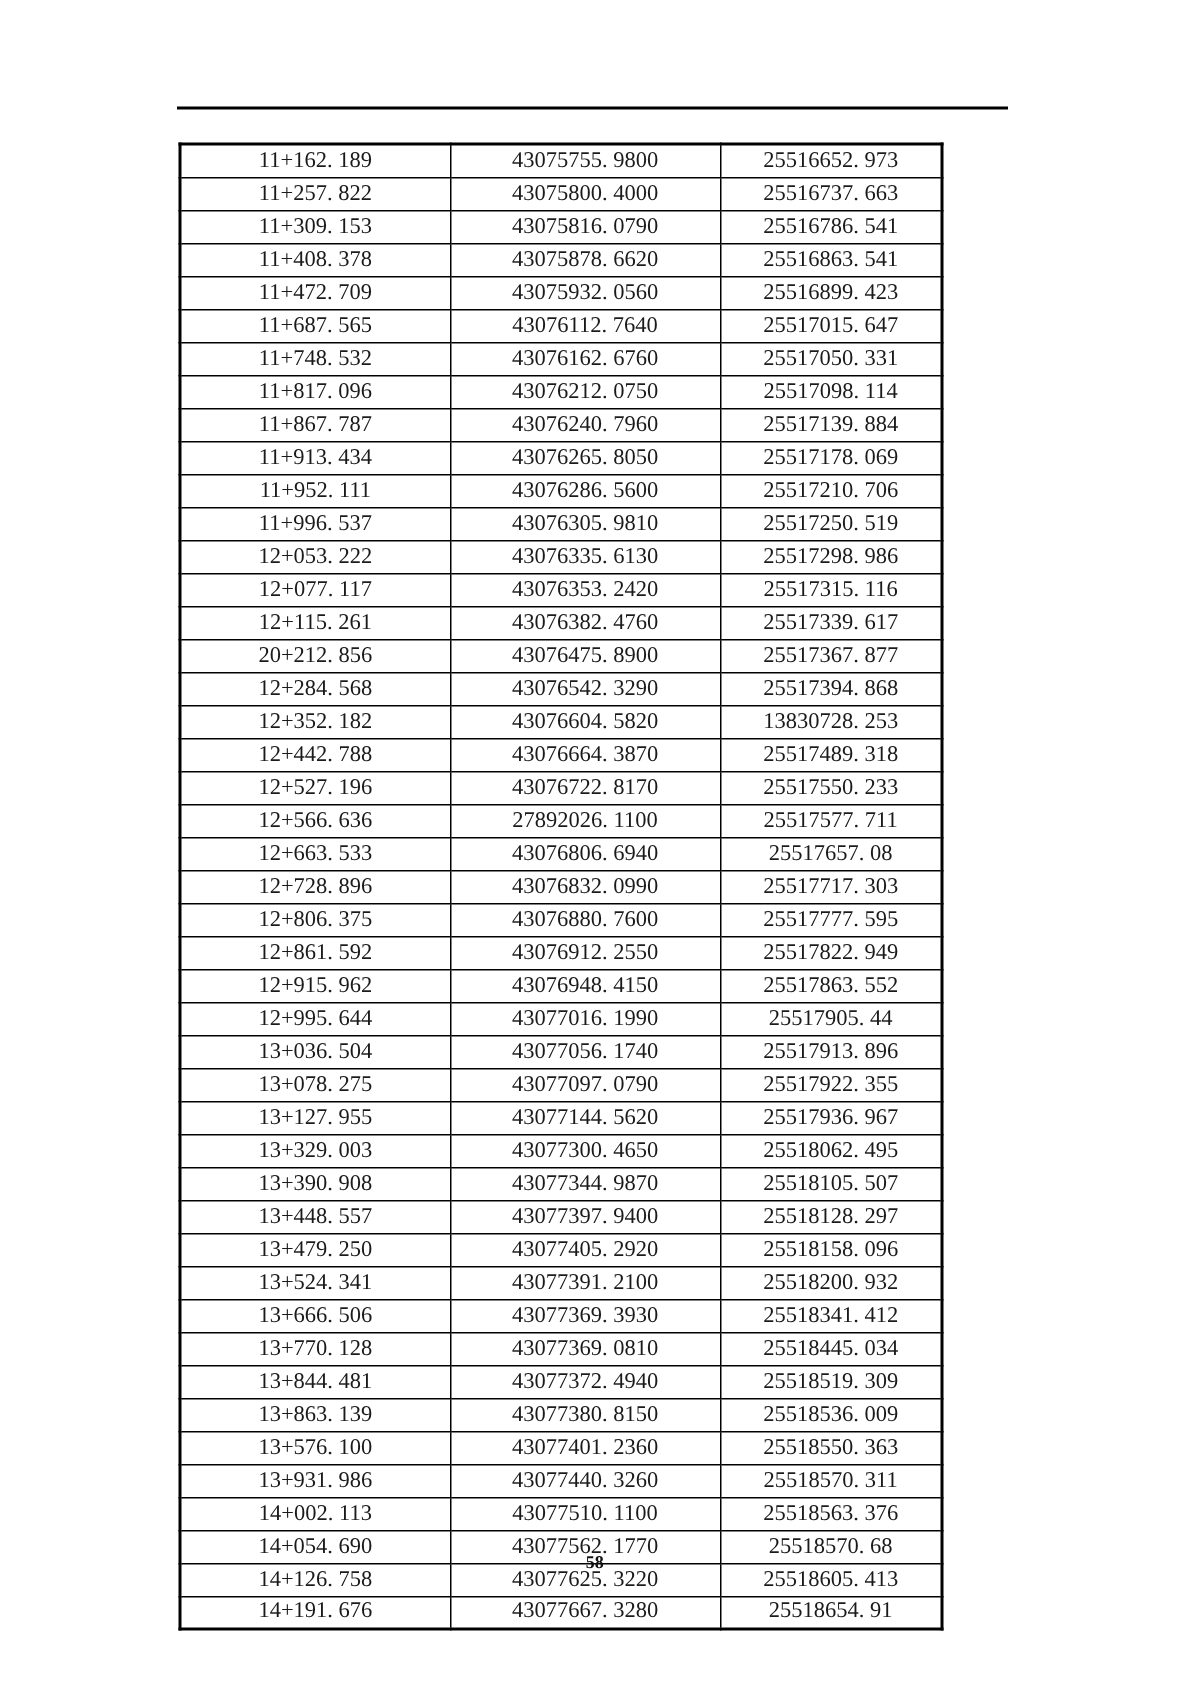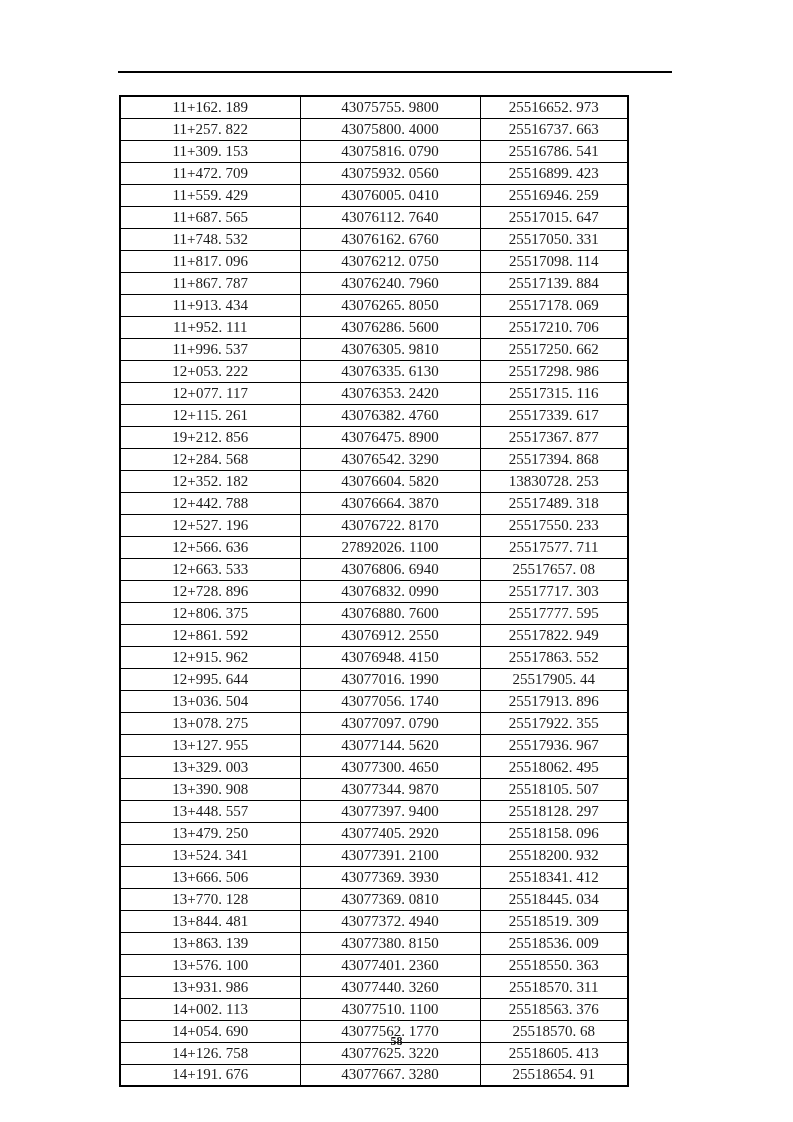--- a/index.html
+++ b/index.html
@@ -89,30 +89,30 @@
           <td>11+257. 822</td>
           <td>43075800. 4000</td>
           <td>25516737. 663</td>
         </tr>
         <tr>
           <td>11+309. 153</td>
           <td>43075816. 0790</td>
           <td>25516786. 541</td>
         </tr>
         <tr>
+          <td>11+408. 378</td>
+          <td>43075878. 6620</td>
+          <td>25516863. 541</td>
+        </tr>
+        <tr>
           <td>11+472. 709</td>
           <td>43075932. 0560</td>
           <td>25516899. 423</td>
         </tr>
         <tr>
-          <td>11+559. 429</td>
-          <td>43076005. 0410</td>
-          <td>25516946. 259</td>
-        </tr>
-        <tr>
           <td>11+687. 565</td>
           <td>43076112. 7640</td>
           <td>25517015. 647</td>
         </tr>
         <tr>
           <td>11+748. 532</td>
           <td>43076162. 6760</td>
           <td>25517050. 331</td>
         </tr>
         <tr>
@@ -131,39 +131,39 @@
           <td>25517178. 069</td>
         </tr>
         <tr>
           <td>11+952. 111</td>
           <td>43076286. 5600</td>
           <td>25517210. 706</td>
         </tr>
         <tr>
           <td>11+996. 537</td>
           <td>43076305. 9810</td>
-          <td>25517250. 662</td>
+          <td>25517250. 519</td>
         </tr>
         <tr>
           <td>12+053. 222</td>
           <td>43076335. 6130</td>
           <td>25517298. 986</td>
         </tr>
         <tr>
           <td>12+077. 117</td>
           <td>43076353. 2420</td>
           <td>25517315. 116</td>
         </tr>
         <tr>
           <td>12+115. 261</td>
           <td>43076382. 4760</td>
           <td>25517339. 617</td>
         </tr>
         <tr>
-          <td>19+212. 856</td>
+          <td>20+212. 856</td>
           <td>43076475. 8900</td>
           <td>25517367. 877</td>
         </tr>
         <tr>
           <td>12+284. 568</td>
           <td>43076542. 3290</td>
           <td>25517394. 868</td>
         </tr>
         <tr>
           <td>12+352. 182</td>

